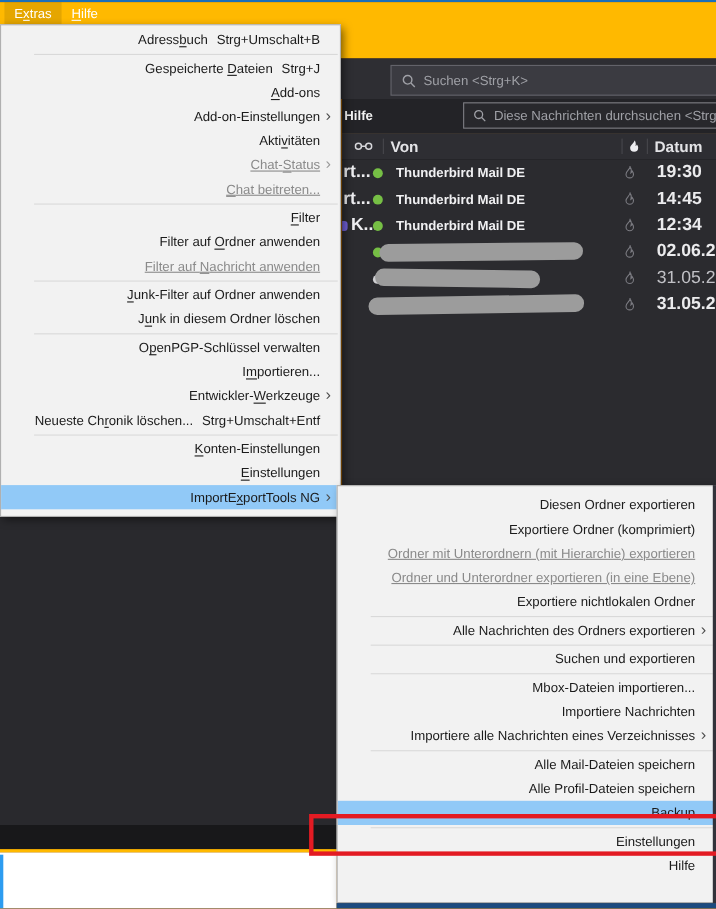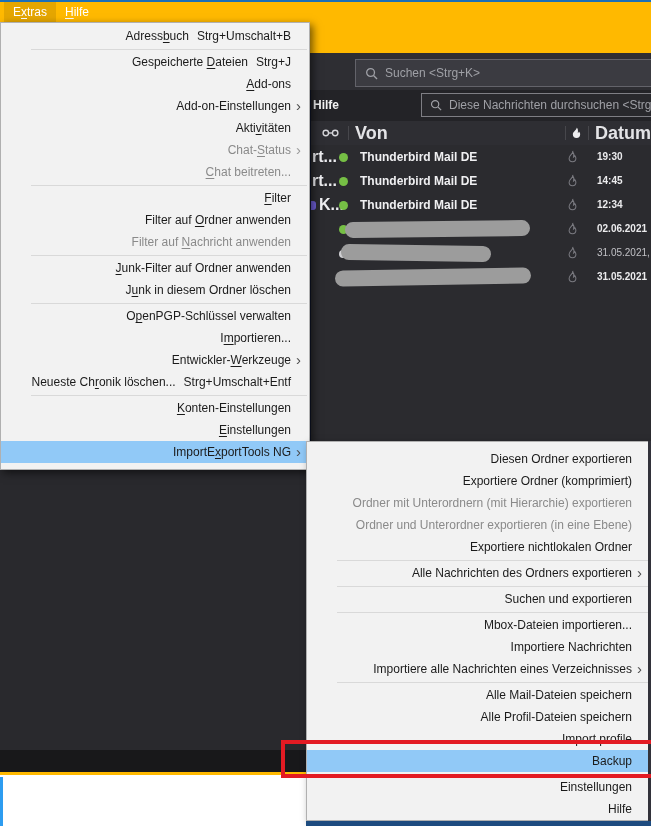--- a/index.html
+++ b/index.html
@@ -2,21 +2,21 @@
 <html style="--yellow: #ffb900; --topblue: #1b6fb8; --hl: #91c9f7; --red: #e31b23; --green: #76bf45; --redact: #9c9c9c;"><head>
 <meta charset="utf-8">
 <style>
   :root{
     --yellow:#ffb900; --topblue:#1b6fb8; --hl:#91c9f7; --red:#e31b23;
     --menu-bg:#f2f2f2; --menu-border:#b0b0b0; --menu-text:#1b1b1b; --menu-dis:#8a8a8a;
     --dark1:#2e2e33; --dark2:#232327; --list:#2b2b2f; --panel:#29292d; --strip:#18181a;
     --green:#76bf45; --redact:#9c9c9c;
   }
   html,body{margin:0;padding:0;background:#888;}
-  .screen{position:relative;width:651px;height:826px;overflow:hidden;background:#0f172a;
+  .screen{position:relative;width:651px;height:826px;overflow:hidden;background:#a16207;
     font-family:"Liberation Sans", sans-serif; -webkit-user-select:none;}
   .abs{position:absolute;}
 
   
   .topline{left:0;top:0;width:651px;height:2px;background:var(--topblue);}
   .yellowband{left:0;top:2px;width:651px;height:51px;background:var(--yellow);}
   .menubar{left:0;top:2px;height:20px;display:flex;align-items:stretch;padding-left:4px;}
   .mbitem{color:#fff;font-size:12px;line-height:20px;padding:0 9px;white-space:nowrap;}
   .mbitem.active{background:rgba(0,0,0,0.10);}
   .ak{text-decoration:underline;text-underline-offset:2px;}
@@ -26,54 +26,54 @@
   .sbox{position:absolute;display:flex;align-items:center;gap:7px;color:#9fa0a6;font-size:12px;
     white-space:nowrap;overflow:hidden;}
   .sbox1{left:50px;top:6px;width:300px;height:26px;background:#3b3b41;border:1px solid #63636a;padding-left:9px;}
   .filterbar{left:311px;top:90px;width:340px;height:31px;background:var(--dark2);}
   .attach-label{position:absolute;left:2px;top:0;line-height:31px;color:#f2f2f2;font-weight:bold;font-size:12px;}
   .sbox2{left:110px;top:3px;width:240px;height:22px;background:#28282c;border:1px solid #7e7e84;padding-left:8px;}
 
   
   .colheader{left:311px;top:121px;width:340px;height:24px;background:var(--dark1);border-bottom:1px solid #151517;}
   .colheader .vsep{position:absolute;top:5px;width:1px;height:14px;background:#47474c;}
-  .coltext{position:absolute;top:0;line-height:24px;color:#e3e3e6;font-weight:bold;font-size:18px;}
+  .coltext{position:absolute;top:0;line-height:24px;color:#e3e3e6;font-weight:bold;font-size:14px;}
 
   
   .msglist{left:311px;top:145px;width:340px;height:296px;background:var(--list);}
   .mrow{position:relative;height:24px;}
   .subjfrag{position:absolute;left:1px;top:0;line-height:24px;color:#ededf0;font-weight:bold;font-size:16px;}
   .tagsliver{position:absolute;left:0;top:8px;width:5px;height:9px;background:#6f5fd6;border-radius:0 3px 3px 0;}
   .dot{position:absolute;left:28px;top:8px;width:9px;height:9px;border-radius:50%;background:var(--green);}
   .dot.read{background:#cfcfd2;width:8px;height:8px;top:9px;}
   .sender{position:absolute;left:49px;top:0;line-height:24px;color:#f0f0f2;font-weight:bold;font-size:12px;white-space:nowrap;}
   .blob{position:absolute;top:4px;height:16px;background:var(--redact);border-radius:9px;}
   .rowflame{position:absolute;left:256px;top:5px;}
-  .rdate{position:absolute;left:286px;top:0;line-height:24px;font-size:10px;white-space:nowrap;}
+  .rdate{position:absolute;left:286px;top:0;line-height:24px;font-size:16px;white-space:nowrap;}
   .rdate.b{color:#ebebed;font-weight:bold;}
   .rdate.n{color:#c0c0c5;}
 
   
   .leftdark{left:0;top:470px;width:310px;height:280px;background:var(--panel);}
   .statusstrip{left:0;top:750px;width:310px;height:22px;background:var(--strip);}
   .yellowline{left:0;top:772px;width:310px;height:3px;background:var(--yellow);}
   .whitewin{left:0;top:775px;width:306px;height:51px;background:#fff;}
   .bluevline{left:0;top:777px;width:3px;height:49px;background:#2d9cf0;}
   .navybottom{left:306px;top:821px;width:345px;height:5px;background:#1d4b7f;}
   .rightedge{left:648px;top:441px;width:3px;height:380px;background:#32323a;}
 
   
   .menu{background:var(--menu-bg);border:1px solid var(--menu-border);box-sizing:border-box;
     padding:2px 0;font-size:12px;color:var(--menu-text);}
   .dropdown{left:0;top:22px;width:310px;height:448px;box-shadow:3px 3px 8px rgba(0,0,0,0.55);}
   .submenu{left:306px;top:441px;width:345px;height:380px;padding-top:6px;box-shadow:3px 3px 8px rgba(0,0,0,0.4);overflow:hidden;}
   .mi{position:relative;height:22px;line-height:22px;padding-left:35px;padding-right:18px;
     display:flex;justify-content:flex-end;white-space:nowrap;}
   .mi .lab{overflow:visible;}
-  .mi.dis{color:var(--menu-dis);}
+  .mi.dis{color:var(--menu-dis);text-decoration:underline;}
   .mi.hl{background:var(--hl);}
   .mi .sc{margin-left:8px;}
   .mi .arr{position:absolute;right:8px;top:0;line-height:21px;font-size:15px;color:#4d4d4d;}
   .mi.dis .arr{color:#9a9a9a;}
   .msep{height:1px;background:#d9d9d9;margin:2px 2px 1px 30px;}
 
   
   .redbox{left:281px;top:740px;width:378px;height:38px;border:4px solid var(--red);box-sizing:border-box;z-index:60;}
 
   svg{display:block;}
@@ -311,23 +311,20 @@
         <span class="lab">Importiere alle Nachrichten eines Verzeichnisses</span>
         <span class="arr">›</span>
       </div>
       <div class="msep"></div>
       <div class="mi">
         <span class="lab">Alle Mail-Dateien speichern</span>
       </div>
       <div class="mi">
         <span class="lab">Alle Profil-Dateien speichern</span>
       </div>
-      <div class="mi">
-        <span class="lab">Import profile</span>
-      </div>
       <div class="mi hl">
         <span class="lab">Backup</span>
       </div>
       <div class="msep"></div>
       <div class="mi">
         <span class="lab">Einstellungen</span>
       </div>
       <div class="mi">
         <span class="lab">Hilfe</span>
       </div>

